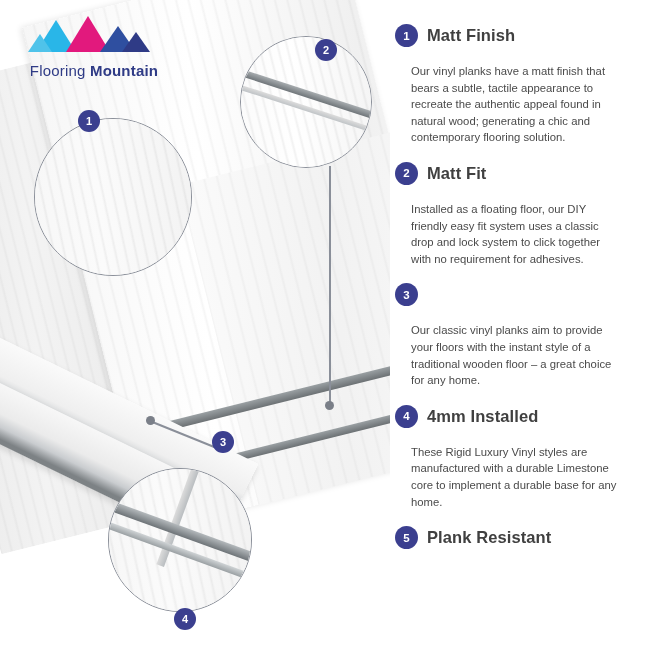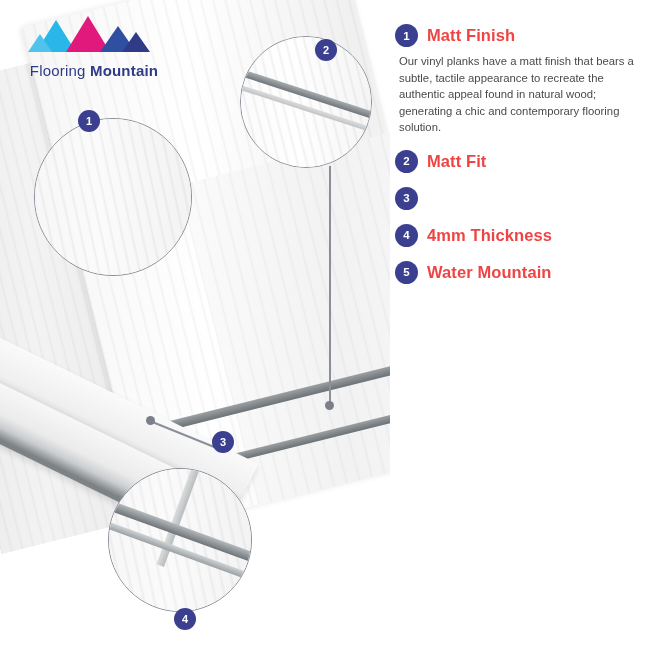--- a/index.html
+++ b/index.html
@@ -242,28 +242,28 @@
     color: #fff;
     font-size: 11.5px;
     font-weight: bold;
     display: flex;
     align-items: center;
     justify-content: center;
   }
   .f-title {
     font-size: 16.5px;
     font-weight: bold;
-    color: #ef4444;
+    color: #404040;
     letter-spacing: 0.1px;
   }
   .f-body {
     font-size: 11.3px;
     line-height: 1.47;
     color: #4a4a4a;
-    margin: 4px;
+    margin: 16px;
   }
 </style>
 </head>
 <body>
 
 <div class="page">
 
   <div class="image-panel">
 
     <div class="plank-bg big-sheet"></div>
@@ -322,36 +322,39 @@
         <div class="f-title">Matt Finish</div>
       </div>
       <p class="f-body">Our vinyl planks have a matt finish that bears a subtle, tactile appearance to recreate the authentic appeal found in natural wood; generating a chic and contemporary flooring solution.</p>
     </div>
 
     <div class="feature">
       <div class="feature-head">
         <div class="num">2</div>
         <div class="f-title">Matt Fit</div>
       </div>
+      <p class="f-body">Installed as a floating floor, our DIY friendly easy fit system uses a classic drop and lock system to click together with no requirement for adhesives.</p>
     </div>
 
     <div class="feature">
       <div class="feature-head">
         <div class="num">3</div>
       </div>
+      <p class="f-body">Our classic vinyl planks aim to provide your floors with the instant style of a traditional wooden floor – a great choice for any home.</p>
     </div>
 
     <div class="feature">
       <div class="feature-head">
         <div class="num">4</div>
-        <div class="f-title">4mm Thickness</div>
-      </div>
+        <div class="f-title">4mm Installed</div>
+      </div>
+      <p class="f-body">These Rigid Luxury Vinyl styles are manufactured with a durable Limestone core to implement a durable base for any home.</p>
     </div>
 
     <div class="feature">
       <div class="feature-head">
         <div class="num">5</div>
-        <div class="f-title">Water Mountain</div>
+        <div class="f-title">Plank Resistant</div>
       </div>
     </div>
 
   </div>
 </div>
 
 </body></html>

